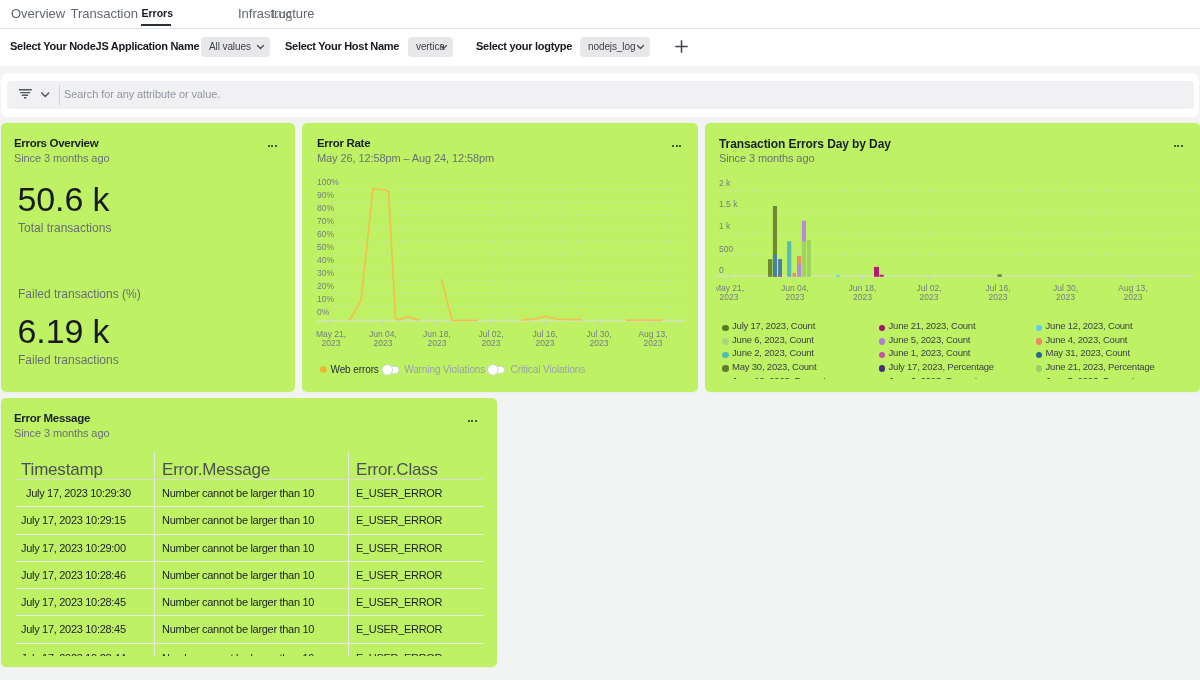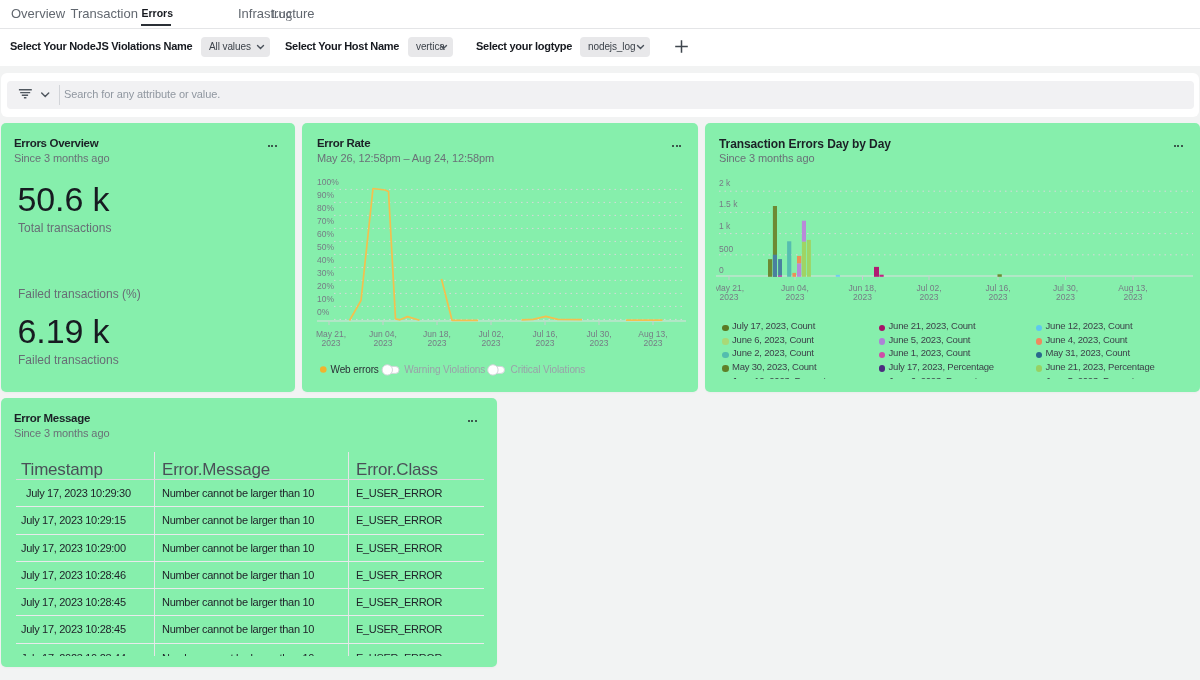--- a/index.html
+++ b/index.html
@@ -16,21 +16,21 @@
 .pill { position:absolute; top:6.5px; height:20px; background:#e8e8ea; border-radius:4px; font-size:10px; color:#3c424a; letter-spacing:-0.1px; line-height:20px; padding:0 19px 0 8px; }
 .pill svg { position:absolute; right:5px; top:6px; }
 
 
 .searchcard { position:absolute; left:1px; top:73px; width:1198px; height:44px; background:#ffffff; border-radius:6px; }
 .searchinput { position:absolute; left:6px; top:8px; width:1187px; height:28px; background:#f1f1f3; border-radius:4px; }
 .sep { position:absolute; left:57.5px; top:12px; width:1px; height:20px; background:#d2d4d8; }
 .placeholder { position:absolute; left:64px; top:88.3px; font-size:11px; letter-spacing:-0.1px; color:#9097a0; }
 
 
-.panel { position:absolute; background:#86efac; border-radius:5px; overflow:hidden; box-shadow:0 1px 2px rgba(20,22,26,0.03); }
+.panel { position:absolute; background:#bef264; border-radius:5px; overflow:hidden; box-shadow:0 1px 2px rgba(20,22,26,0.03); }
 #p1 { left:1px;   top:123px; width:294px; height:269px; }
 #p2 { left:302px; top:123px; width:396px; height:269px; }
 #p3 { left:705px; top:123px; width:495px; height:269px; }
 #p4 { left:1px;   top:398px; width:496px; height:269px; }
 .ptitle { position:absolute; font-size:11.5px; font-weight:bold; color:#1b2026; letter-spacing:-0.3px; }
 .psub { position:absolute; font-size:11px; color:#6a7077; letter-spacing:-0.1px; }
 .dots { position:absolute; width:9px; height:3px; }
 .dots i { position:absolute; top:0.5px; width:2px; height:2px; border-radius:50%; background:#23272e; }
 .dots i:nth-child(1){left:0;} .dots i:nth-child(2){left:3.5px;} .dots i:nth-child(3){left:7px;}
 
@@ -55,21 +55,21 @@
 <div class="header">
   <div class="tabs">
     <div class="tab" style="left:11px;">Overview</div>
     <div class="tab" style="left:70.5px;">Transaction</div>
     <div class="tab active" style="left:141.5px;">Errors</div>
       <div style="position:absolute; left:140.5px; top:24px; width:30.5px; height:2.2px; background:#2b3036;"></div>
     <div class="tab" style="left:191px;margin-left:47px;">Infrastructure</div>
     <div class="tab" style="left:271px;font-family:Liberation Serif, serif;">Log</div>
   </div>
   <div class="frow">
-    <div class="flabel" style="left:10px;">Select Your NodeJS Violations Name</div>
+    <div class="flabel" style="left:10px;">Select Your NodeJS Application Name</div>
     <div class="pill" style="left:201px;">All values<svg width="9" height="8" viewBox="0 0 9 8">
           <path d="M1.5 2.5 L4.5 5.5 L7.5 2.5" fill="none" stroke="#4a515a" stroke-width="1.4" stroke-linecap="round"></path>
         </svg></div>
     <div class="flabel" style="left:285px;">Select Your Host Name</div>
     <div class="pill" style="left:408px; padding-right:8px;">vertica<svg width="9" height="8" viewBox="0 0 9 8">
           <path d="M1.5 2.5 L4.5 5.5 L7.5 2.5" fill="none" stroke="#4a515a" stroke-width="1.4" stroke-linecap="round"></path>
         </svg></div>
     <div class="flabel" style="left:476px;">Select your logtype</div>
     <div class="pill" style="left:580px; padding-right:15px;">nodejs_log<svg width="9" height="8" viewBox="0 0 9 8">
           <path d="M1.5 2.5 L4.5 5.5 L7.5 2.5" fill="none" stroke="#4a515a" stroke-width="1.4" stroke-linecap="round"></path>

